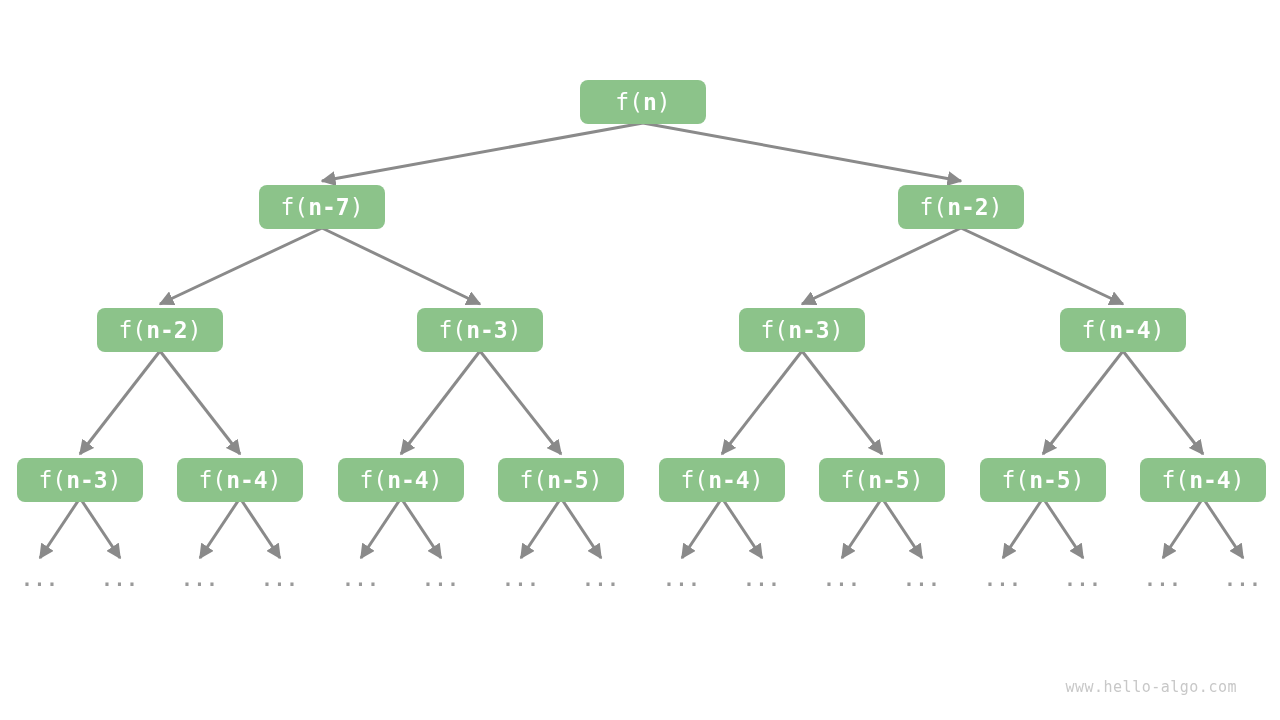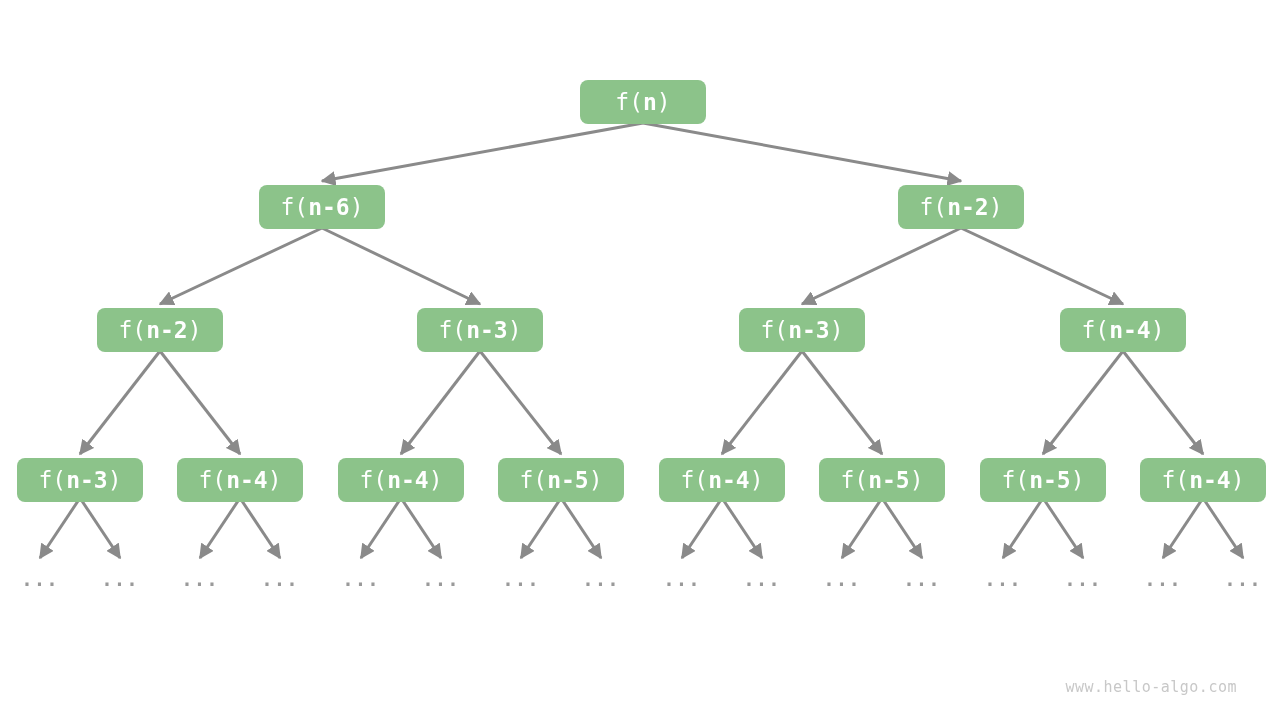--- a/index.html
+++ b/index.html
@@ -100,21 +100,21 @@
       <line x1="1205" y1="501" x2="1243" y2="558" stroke="#8A8A8A" stroke-width="3" marker-end="url(#arrowhead)"></line>
     </svg>
   <div id="nodes">
       <div class="node" style="left: 580px; top: 80px; width: 126px; height: 44px; background: rgb(140, 195, 138); color: rgb(255, 255, 255);">
         <span class="pre">f(</span>
         <span class="arg">n</span>
         <span class="suf">)</span>
       </div>
       <div class="node" style="left: 259px; top: 185px; width: 126px; height: 44px; background: rgb(140, 195, 138); color: rgb(255, 255, 255);">
         <span class="pre">f(</span>
-        <span class="arg">n-6</span>
+        <span class="arg">n-7</span>
         <span class="suf">)</span>
       </div>
       <div class="node" style="left: 898px; top: 185px; width: 126px; height: 44px; background: rgb(140, 195, 138); color: rgb(255, 255, 255);">
         <span class="pre">f(</span>
         <span class="arg">n-2</span>
         <span class="suf">)</span>
       </div>
       <div class="node" style="left: 97px; top: 308px; width: 126px; height: 44px; background: rgb(140, 195, 138); color: rgb(255, 255, 255);">
         <span class="pre">f(</span>
         <span class="arg">n-2</span>

